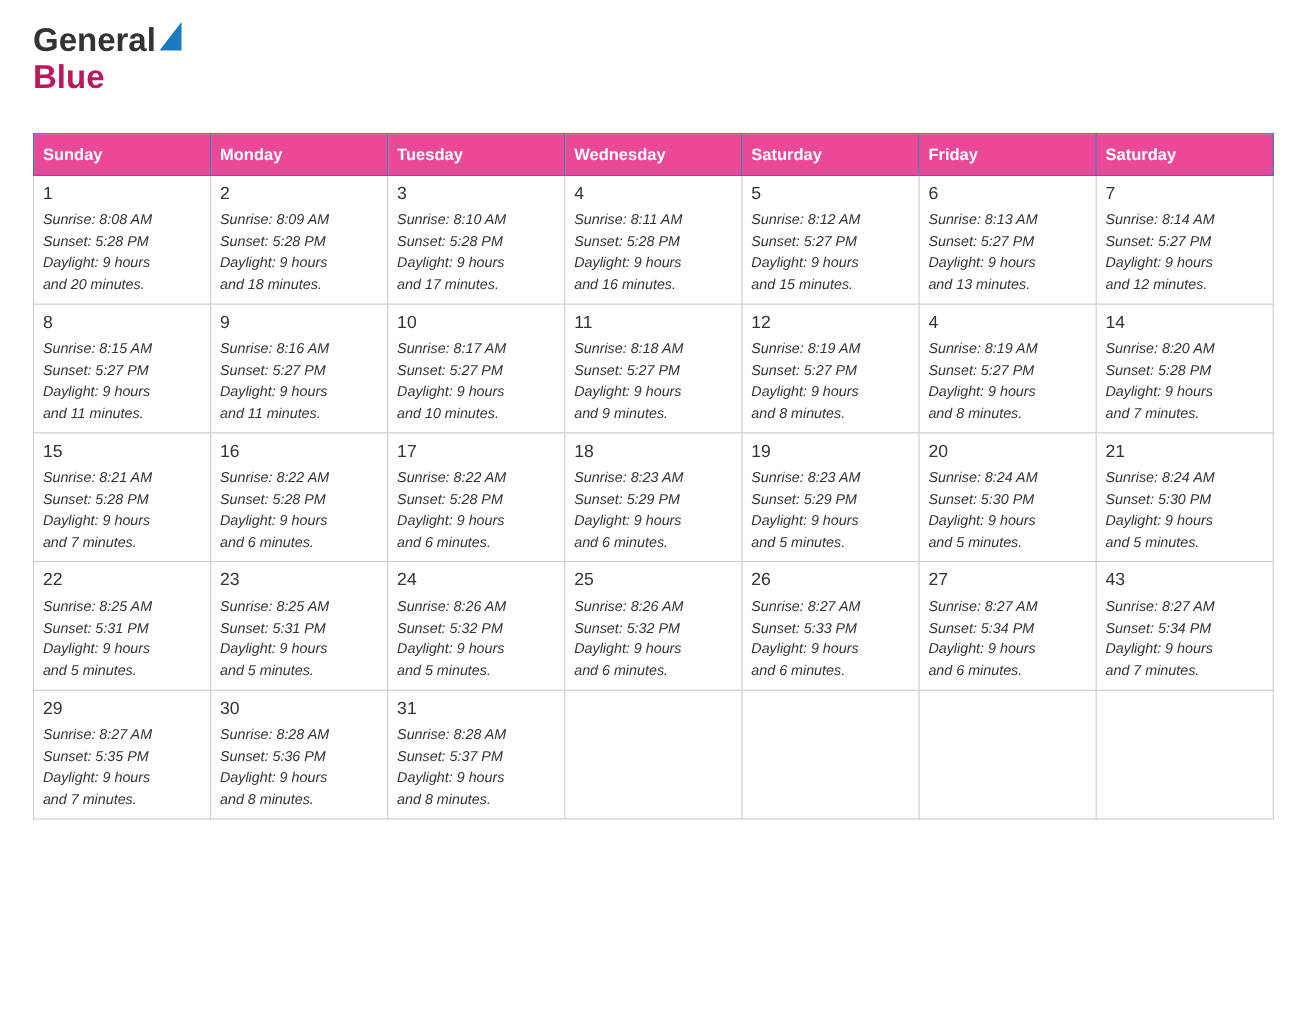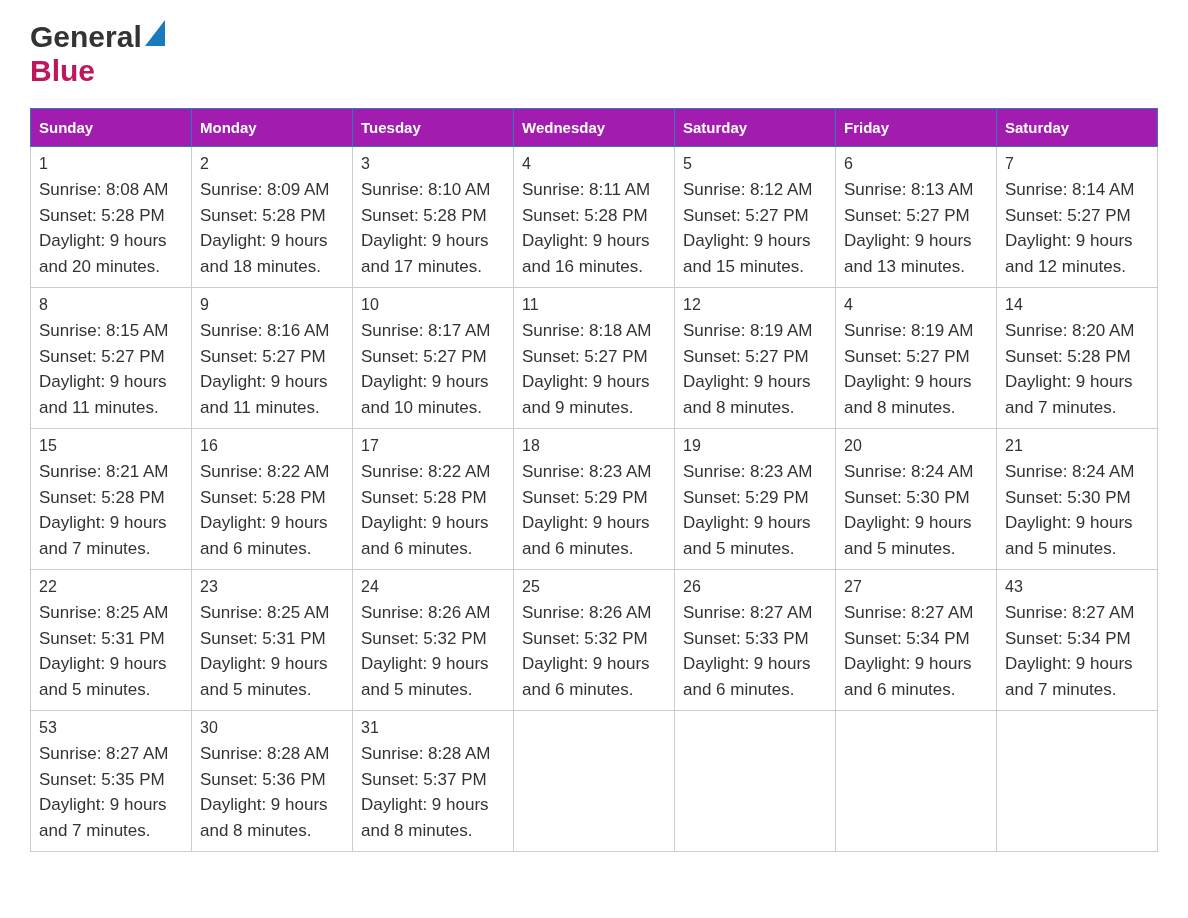--- a/index.html
+++ b/index.html
@@ -7,21 +7,21 @@
       font-family: Arial, sans-serif;
       background: #ffffff;
       padding: 20px 30px;
       width: 1188px;
       min-height: 918px;
     }
     .header {
       display: flex;
       justify-content: space-between;
       align-items: flex-end;
-      margin-bottom: 20px;
+      margin-bottom: 33px;
     }
     .logo {
       display: flex;
       flex-direction: column;
       align-items: flex-start;
     }
     .title-block {
       text-align: right;
     }
     .title-block h1 {
@@ -34,21 +34,21 @@
       font-size: 22px;
       font-weight: normal;
       color: #555;
     }
     table {
       width: 100%;
       border-collapse: collapse;
       table-layout: fixed;
     }
     thead tr th {
-      background-color: #a21caf;
+      background-color: #ec4899;
       color: #ffffff;
       font-size: 15px;
       font-weight: bold;
       padding: 10px 8px;
       text-align: left;
       border: 1px solid #2e7ab6;
     }
     tbody tr td {
       border: 1px solid #cccccc;
       vertical-align: top;
@@ -59,23 +59,24 @@
       height: 110px;
     }
     .day-num {
       font-size: 16px;
       font-weight: normal;
       color: #333;
       display: block;
       margin-bottom: 4px;
     }
     .day-detail {
-      font-size: 17px;
+      font-size: 13px;
       line-height: 1.5;
       color: #333;
+      font-style: italic;
     }
     tbody tr td:empty {
       background: #fff;
     }
     .logo-wrapper {
       display: flex;
       align-items: center;
     }
     .logo-text-general {
       font-size: 30px;
@@ -241,21 +242,21 @@
           <span class="day-num">27</span>
           <div class="day-detail">Sunrise: 8:27 AM<br>Sunset: 5:34 PM<br>Daylight: 9 hours<br>and 6 minutes.</div>
         </td>
         <td>
           <span class="day-num">43</span>
           <div class="day-detail">Sunrise: 8:27 AM<br>Sunset: 5:34 PM<br>Daylight: 9 hours<br>and 7 minutes.</div>
         </td>
       </tr>
       <tr>
         <td>
-          <span class="day-num">53</span>
+          <span class="day-num">29</span>
           <div class="day-detail">Sunrise: 8:27 AM<br>Sunset: 5:35 PM<br>Daylight: 9 hours<br>and 7 minutes.</div>
         </td>
         <td>
           <span class="day-num">30</span>
           <div class="day-detail">Sunrise: 8:28 AM<br>Sunset: 5:36 PM<br>Daylight: 9 hours<br>and 8 minutes.</div>
         </td>
         <td>
           <span class="day-num">31</span>
           <div class="day-detail">Sunrise: 8:28 AM<br>Sunset: 5:37 PM<br>Daylight: 9 hours<br>and 8 minutes.</div>
         </td>

